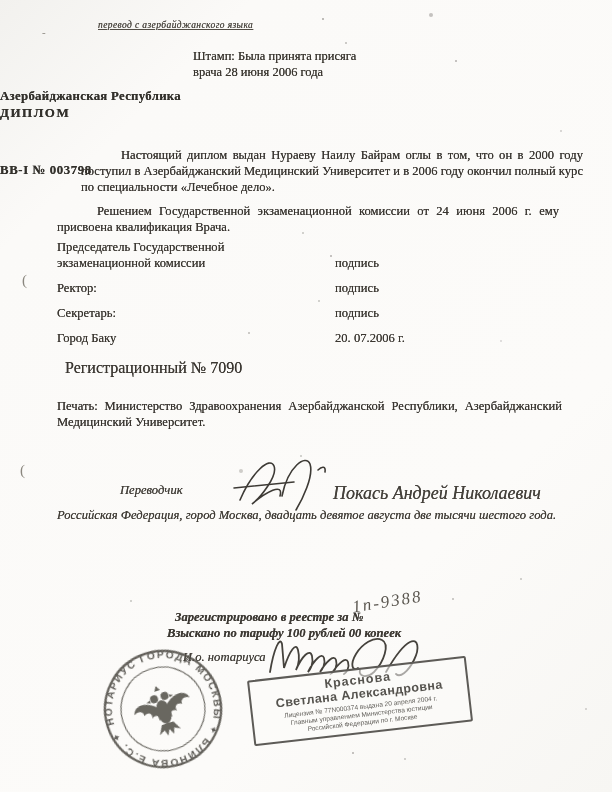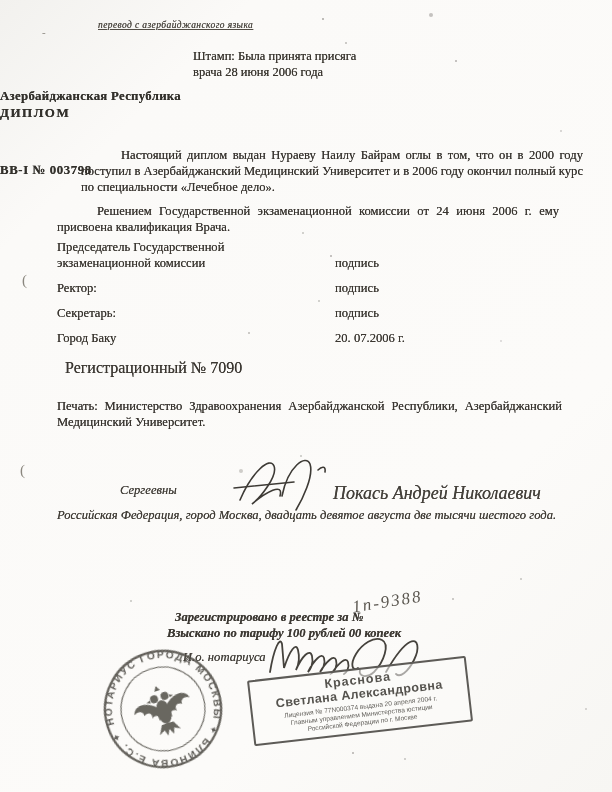--- a/index.html
+++ b/index.html
@@ -135,21 +135,21 @@
     <div class="sig-row">
       <span class="role">Город Баку</span>
       <span class="val">20. 07.2006 г.</span>
     </div>
   </div>
 
   <div class="abs regnum fuzzy">Регистрационный № 7090</div>
 
   <div class="abs bodytext seal-desc fuzzy">Печать: Министерство Здравоохранения Азербайджанской Республики, Азербайджанский Медицинский Университет.</div>
 
-  <div class="abs translator-label fuzzy">Сергеевны</div>
+  <div class="abs translator-label fuzzy">Переводчик</div>
 
   <svg class="abs sig-svg" style="left:222px;top:452px" width="130" height="62" viewBox="0 0 130 62">
     <g fill="none" stroke="#3d3a35" stroke-width="1.6" stroke-linecap="round">
       <path d="M18 48 C 30 20, 48 4, 52 14 C 56 24, 38 46, 30 52 C 44 40, 62 30, 58 44"></path>
       <path d="M60 44 C 66 14, 84 2, 88 12 C 92 24, 80 48, 74 58"></path>
       <path d="M12 36 L 72 30"></path>
       <path d="M96 18 C 100 14, 104 14, 103 20"></path>
     </g>
   </svg>
 

